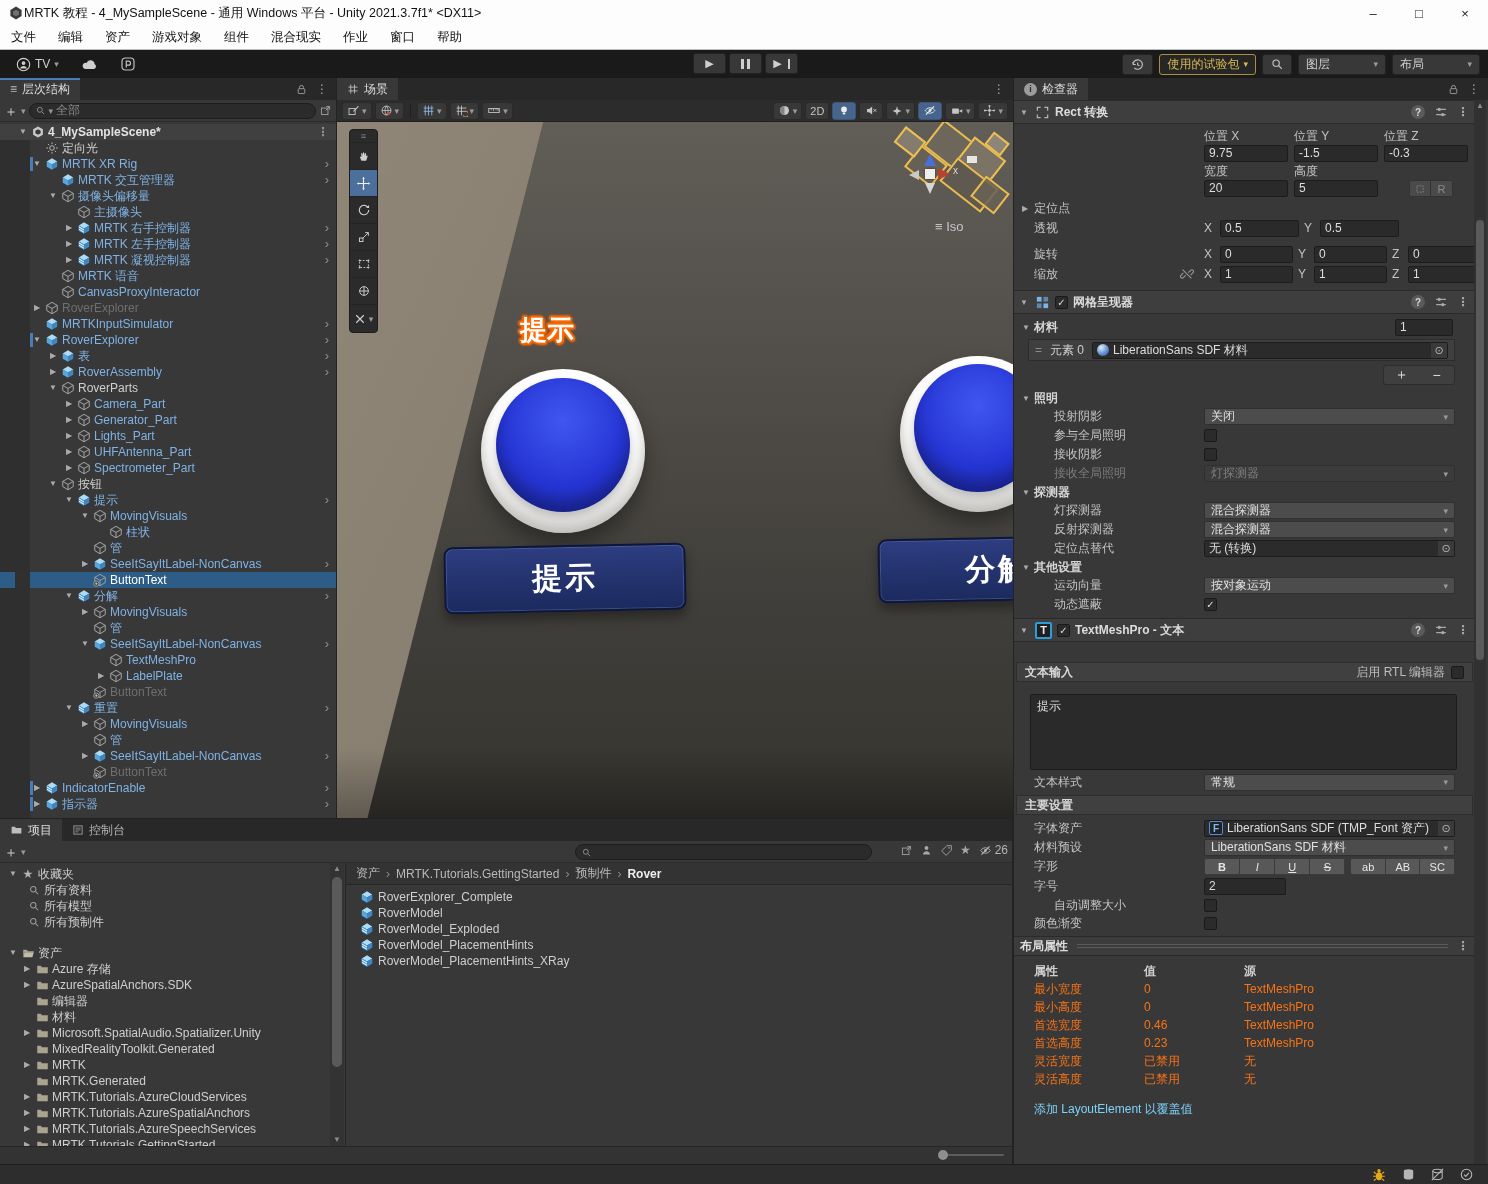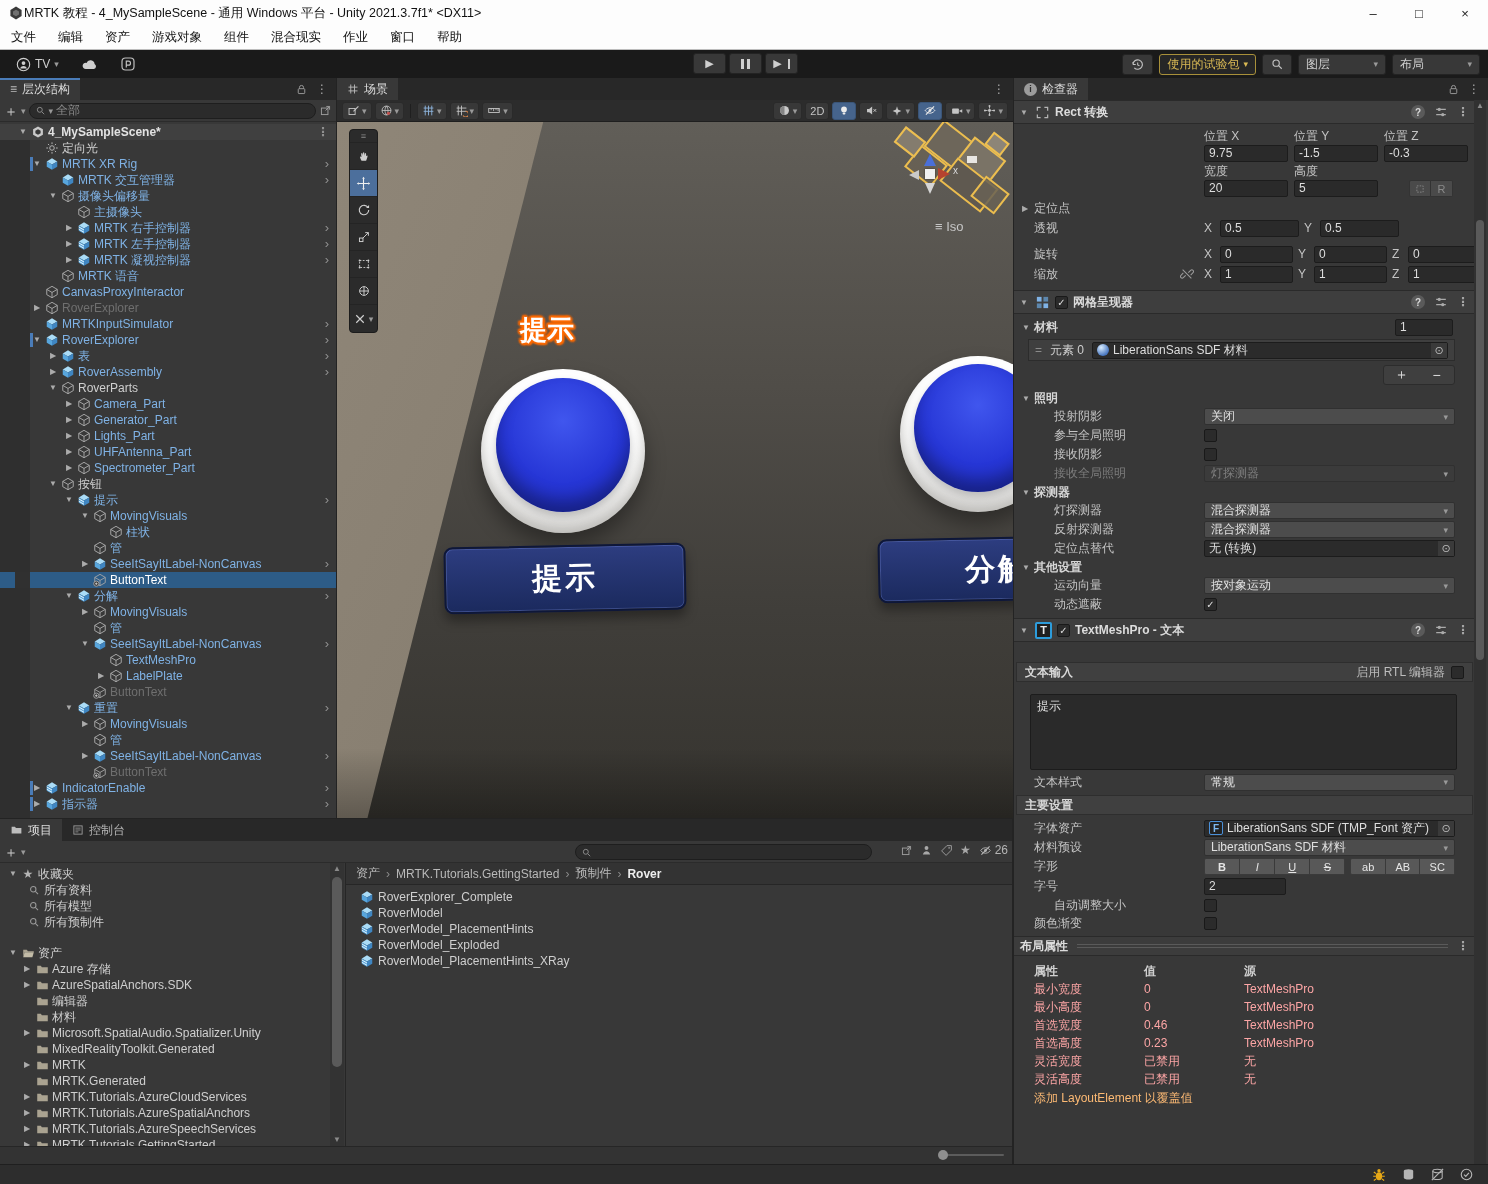--- a/index.html
+++ b/index.html
@@ -124,21 +124,21 @@
   .axlbl{color:#c4c4c4}
   .collbl{color:#c4c4c4}
   .subbar{height:20px;background:#404040;border:1px solid #2e2e2e;display:flex;align-items:center;padding:0 8px;color:#d8d8d8;font-weight:bold}
   .elembox{margin:2px 20px 2px 14px;height:22px;background:#3f3f3f;border:1px solid #2c2c2c;display:flex;align-items:center;gap:8px;padding:0 6px}
   .pmbox{margin:2px 20px 4px auto;width:72px;height:20px;background:#3f3f3f;border:1px solid #2c2c2c;border-radius:3px;display:flex}
   .pmbox span{flex:1;display:flex;align-items:center;justify-content:center;color:#ddd;font-size:14px}
   .fsgrp{display:flex}
   .fsbtn{height:17px;background:#585858;border:1px solid #3a3a3a;border-left:none;color:#e6e6e6;display:flex;align-items:center;justify-content:center;flex:1;font-size:11px}
   .fsbtn:first-child{border-left:1px solid #3a3a3a;border-radius:2px 0 0 2px}
   .fsbtn:last-child{border-radius:0 2px 2px 0}
-  .laygrid{display:grid;grid-template-columns:110px 100px auto;padding-left:20px;height:18px;align-items:center;color:#fca5a5}
+  .laygrid{display:grid;grid-template-columns:110px 100px auto;padding-left:20px;height:18px;align-items:center;color:#f97316}
   .laygrid.hd{color:#d0d0d0;font-weight:bold}
   .tmparea{margin:4px 18px 2px 16px;height:76px;background:#2a2a2a;border:1px solid #1c1c1c;border-radius:2px;padding:3px 6px;color:#dedede}
   .ticon{width:17px;height:17px;border:2px solid #2d9cdb;border-radius:2px;background:#1f1f1f;color:#eaeaea;font-weight:bold;font-size:11px;display:flex;align-items:center;justify-content:center}
   .ficon{width:14px;height:14px;border:1px solid #4a90d9;border-radius:2px;background:#222;color:#7db8f0;font-weight:bold;font-size:10px;display:flex;align-items:center;justify-content:center;flex:none}
   .matdot{width:12px;height:12px;border-radius:50%;background:radial-gradient(circle at 35% 30%,#d8ecff,#4a78c0 70%,#2d4f8a);flex:none}
   .swatch{flex:1;height:14px;background:#fff;border:1px solid #1c1c1c}
   .eyedrop{width:18px;height:16px;display:flex;align-items:center;justify-content:center}
 
   
   #statusbar{position:absolute;left:0;top:1164px;width:1488px;height:20px;background:#2d2d2d;border-top:1px solid #1f1f1f;display:flex;align-items:center}
@@ -397,21 +397,21 @@
         <div class="hrow" style="padding-left: 46px;">
           <span class="arr"></span>
           <span class="ico">
             <svg width="14" height="14" viewBox="0 0 16 16">
               <path d="M8 1.5 14 5v6L8 14.5 2 11V5z" fill="none" stroke="#b2b2b2"></path>
               <path d="M2 5l6 3.5L14 5M8 8.5v6" fill="none" stroke="#b2b2b2"></path>
             </svg>
           </span>
           <span class="lbl c-prefab">MRTK 语音</span>
         </div>
-        <div class="hrow" style="padding-left: 30px;">
+        <div class="hrow" style="padding-left: 46px;">
           <span class="arr"></span>
           <span class="ico">
             <svg width="14" height="14" viewBox="0 0 16 16">
               <path d="M8 1.5 14 5v6L8 14.5 2 11V5z" fill="none" stroke="#b2b2b2"></path>
               <path d="M2 5l6 3.5L14 5M8 8.5v6" fill="none" stroke="#b2b2b2"></path>
             </svg>
           </span>
           <span class="lbl c-prefab">CanvasProxyInteractor</span>
         </div>
         <div class="hrow" style="padding-left: 30px;">
@@ -1227,32 +1227,32 @@
         </div>
         <div class="frow">
           <span class="ico">
             <svg width="14" height="14" viewBox="0 0 16 16">
               <path d="M8 1.5 14 5 8 8.5 2 5z" fill="#aadcf7"></path>
               <path d="M2 5v6l6 3.5v-6z" fill="#58a6dd"></path>
               <path d="M14 5v6l-6 3.5v-6z" fill="#3f86c2"></path>
               <path d="M2 6.8l6 3.5M2 9.4l6 3.5" stroke="#e9f5fc" stroke-width="1.1"></path>
             </svg>
           </span>
+          <span>RoverModel_Exploded</span>
+        </div>
+        <div class="frow">
+          <span class="ico">
+            <svg width="14" height="14" viewBox="0 0 16 16">
+              <path d="M8 1.5 14 5 8 8.5 2 5z" fill="#aadcf7"></path>
+              <path d="M2 5v6l6 3.5v-6z" fill="#58a6dd"></path>
+              <path d="M14 5v6l-6 3.5v-6z" fill="#3f86c2"></path>
+              <path d="M2 6.8l6 3.5M2 9.4l6 3.5" stroke="#e9f5fc" stroke-width="1.1"></path>
+            </svg>
+          </span>
           <span>RoverModel_PlacementHints</span>
-        </div>
-        <div class="frow">
-          <span class="ico">
-            <svg width="14" height="14" viewBox="0 0 16 16">
-              <path d="M8 1.5 14 5 8 8.5 2 5z" fill="#aadcf7"></path>
-              <path d="M2 5v6l6 3.5v-6z" fill="#58a6dd"></path>
-              <path d="M14 5v6l-6 3.5v-6z" fill="#3f86c2"></path>
-              <path d="M2 6.8l6 3.5M2 9.4l6 3.5" stroke="#e9f5fc" stroke-width="1.1"></path>
-            </svg>
-          </span>
-          <span>RoverModel_Exploded</span>
         </div>
         <div class="frow">
           <span class="ico">
             <svg width="14" height="14" viewBox="0 0 16 16">
               <path d="M8 1.5 14 5 8 8.5 2 5z" fill="#aadcf7"></path>
               <path d="M2 5v6l6 3.5v-6z" fill="#58a6dd"></path>
               <path d="M14 5v6l-6 3.5v-6z" fill="#3f86c2"></path>
               <path d="M2 6.8l6 3.5M2 9.4l6 3.5" stroke="#e9f5fc" stroke-width="1.1"></path>
             </svg>
           </span>
@@ -1624,21 +1624,21 @@
           <span>灵活宽度</span>
           <span>已禁用</span>
           <span>无</span>
         </div>
         <div class="laygrid">
           <span>灵活高度</span>
           <span>已禁用</span>
           <span>无</span>
         </div>
       </div>
-    <div class="laygrid" style="margin-top:1px;color:#fdba74">
+    <div class="laygrid" style="margin-top:12px;color:#7dd3fc">
       <span style="grid-column:1/4">添加 LayoutElement 以覆盖值</span>
     </div>
   </div>
 
   <div id="iscroll">
     <div style="text-align:center;color:#8a8a8a;font-size:8px;line-height:12px">▲</div>
     <div class="thumb" style="top:120px;height:440px"></div>
   </div>
 </div>
 

